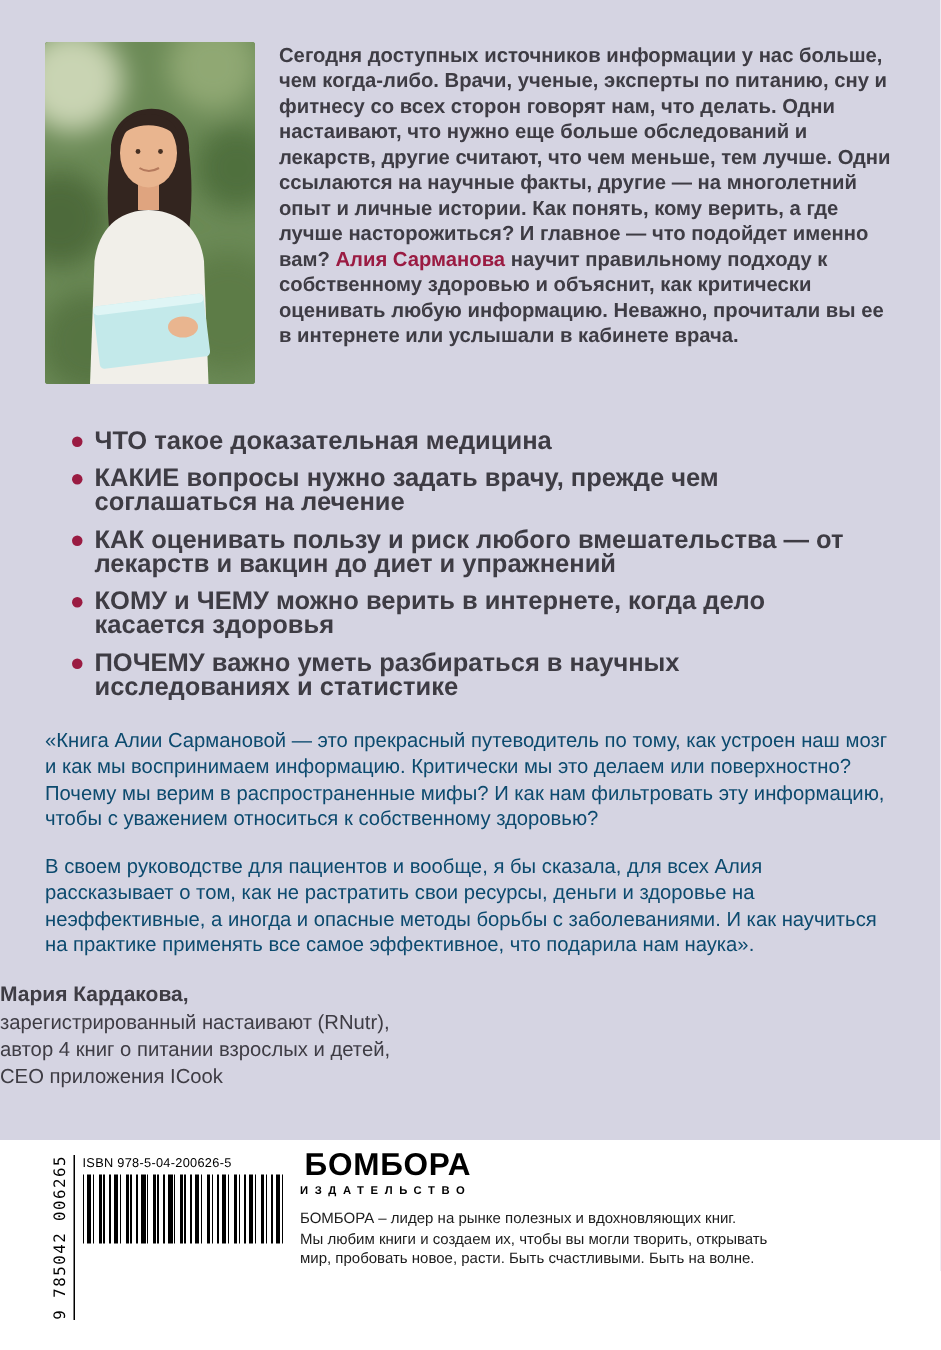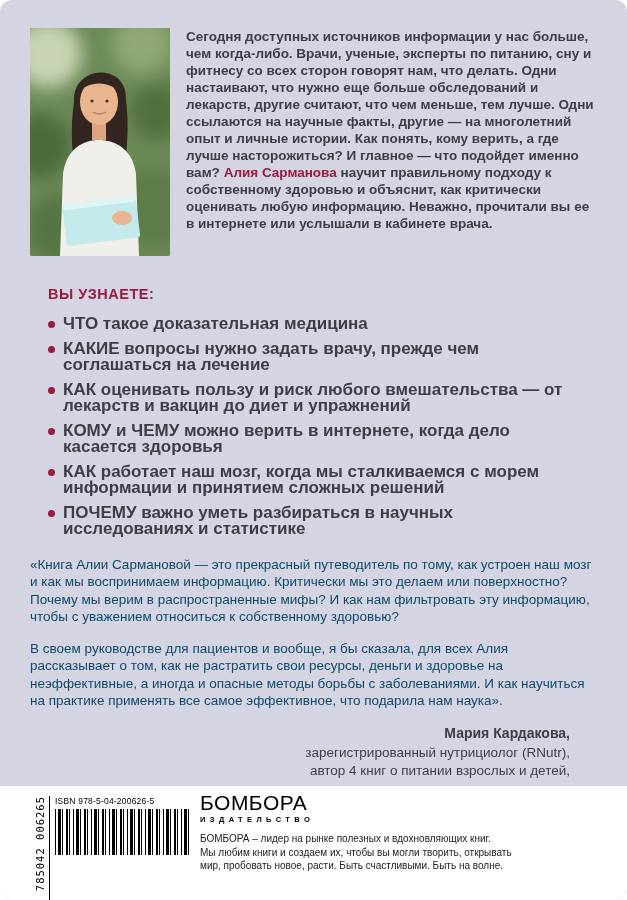--- a/index.html
+++ b/index.html
@@ -10,21 +10,21 @@
   }
   html,body{margin:0;padding:0;background:#ffffff;}
   body{
     width:627px;height:900px;
     font-family:"Liberation Sans", sans-serif;
     position:relative;
   }
   .cover{
     position:absolute;inset:0;
     background:var(--background);
-    border-radius:12px;
+    border-radius:0;
     overflow:hidden;
   }
   
   .top-row{
     display:flex;
     margin:28px 28px 0 30px;
   }
   .photo{
     width:140px;height:228px;flex:none;
     margin-right:16px;
@@ -65,35 +65,35 @@
   
   .quote{
     margin:18px 32px 0 30px;
     font-size:13.5px;line-height:17.5px;
     color:#0c4a6e;
   }
   .quote p{margin:0 0 14px 0;}
   
   .attribution{
     margin:0 57px 0 0;
-    text-align:right;
+    text-align:left;
     color:var(--text);
     font-size:13.5px;line-height:18px;
   }
   .attribution .attr-name{
     font-weight:bold;
     font-size:14px;
     display:block;
     margin-bottom:2px;
   }
   .attribution span{display:block;}
   
   .footer{
     position:absolute;left:0;right:0;bottom:0;
-    height:114px;
+    height:140px;
     background:var(--footer_bg);
     padding-left:23px;
   }
   .barcode-wrap{
     position:absolute;left:34px;top:10px;
     display:flex;align-items:stretch;
   }
   .barcode-number{
     writing-mode:vertical-rl;
     transform:rotate(180deg);
@@ -120,24 +120,25 @@
       #000 3px 6px,#fff 6px 7px,
       #000 7px 8px,#fff 8px 11px,
       #000 11px 13px,#fff 13px 14px,
       #000 14px 15px,#fff 15px 18px);
   }
   .publisher{
     position:absolute;left:200px;top:6px;
     color:#000;
   }
   .publisher-name{
-    font-weight:normal;
+    font-weight:bold;
     font-size:21px;
     letter-spacing:.5px;
     line-height:22px;
+    text-align:right;
   }
   .publisher-sub{
     font-size:7.5px;
     letter-spacing:4.4px;
     margin-top:1px;
     font-weight:bold;
   }
   .publisher-desc{
     position:absolute;left:200px;top:46px;
     font-size:10px;line-height:13.5px;
@@ -190,58 +191,54 @@
         <ellipse cx="92" cy="190" rx="10" ry="7" fill="#e9b58f"></ellipse>
       </svg>
     </div>
     <div class="intro">
       <span>Сегодня доступных источников информации у нас больше, чем когда-либо. Врачи, ученые, эксперты по питанию, сну и фитнесу со всех сторон говорят нам, что делать. Одни настаивают, что нужно еще больше обследований и лекарств, другие считают, что чем меньше, тем лучше. Одни ссылаются на научные факты, другие — на многолетний опыт и личные истории. Как понять, кому верить, а где лучше насторожиться? И главное — что подойдет именно вам?</span>
       <span class="accent-name">Алия Сарманова</span><span> научит правильному подходу к собственному здоровью и объяснит, как критически оценивать любую информацию. Неважно, прочитали вы ее в интернете или услышали в кабинете врача.</span>
     </div>
   </div>
 
   <div class="learn">
-    <div class="learn-heading">ВЫ УЗНАЕТЕ:</div>
     <ul class="learn-list">
       <li>
         <span class="bullet-dot"></span>
         <span><b>ЧТО</b><span> такое доказательная медицина</span></span>
       </li>
       <li>
         <span class="bullet-dot"></span>
         <span><b>КАКИЕ</b><span> вопросы нужно задать врачу, прежде чем соглашаться на лечение</span></span>
       </li>
       <li>
         <span class="bullet-dot"></span>
         <span><b>КАК</b><span> оценивать пользу и риск любого вмешательства — от лекарств и вакцин до диет и упражнений</span></span>
       </li>
       <li>
         <span class="bullet-dot"></span>
         <span><b>КОМУ и ЧЕМУ</b><span> можно верить в интернете, когда дело касается здоровья</span></span>
-      </li>
-      <li>
-        <span class="bullet-dot"></span>
-        <span><b>КАК</b><span> работает наш мозг, когда мы сталкиваемся с морем информации и принятием сложных решений</span></span>
       </li>
       <li>
         <span class="bullet-dot"></span>
         <span><b>ПОЧЕМУ</b><span> важно уметь разбираться в научных исследованиях и статистике</span></span>
       </li>
     </ul>
   </div>
 
   <div class="quote">
     <p>«Книга Алии Сармановой — это прекрасный путеводитель по тому, как устроен наш мозг и как мы воспринимаем информацию. Критически мы это делаем или поверхностно? Почему мы верим в распространенные мифы? И как нам фильтровать эту информацию, чтобы с уважением относиться к собственному здоровью?</p>
     <p>В своем руководстве для пациентов и вообще, я бы сказала, для всех Алия рассказывает о том, как не растратить свои ресурсы, деньги и здоровье на неэффективные, а иногда и опасные методы борьбы с заболеваниями. И как научиться на практике применять все самое эффективное, что подарила нам наука».</p>
   </div>
 
   <div class="attribution">
     <span class="attr-name">Мария Кардакова,</span>
-    <span>зарегистрированный нутрициолог (RNutr),</span>
+    <span>зарегистрированный настаивают (RNutr),</span>
     <span>автор 4 книг о питании взрослых и детей,</span>
+    <span>CEO приложения ICook</span>
   </div>
 
   <div class="footer">
     <div class="barcode-wrap">
       <div class="barcode-number">9 785042 006265</div>
       <div class="barcode-guard"></div>
       <div class="barcode-col">
         <div class="isbn-label">ISBN 978-5-04-200626-5</div>
         <div class="barcode-stripes"></div>
       </div>

